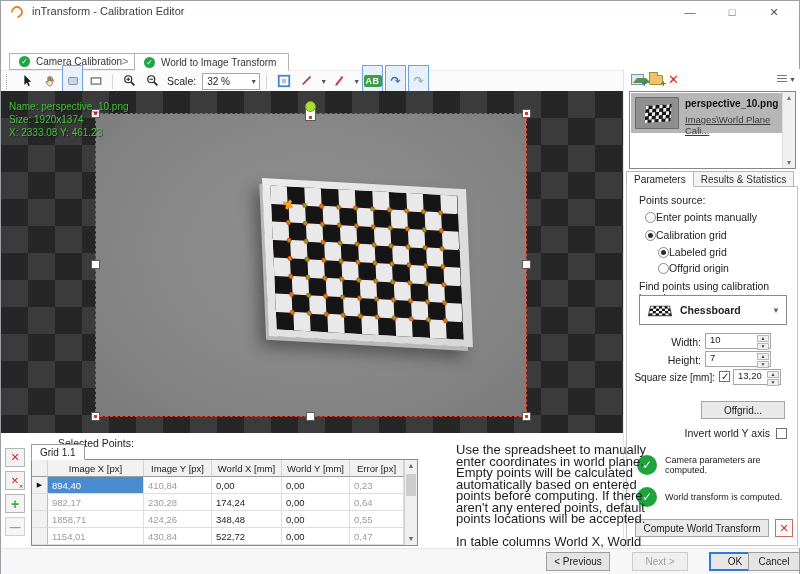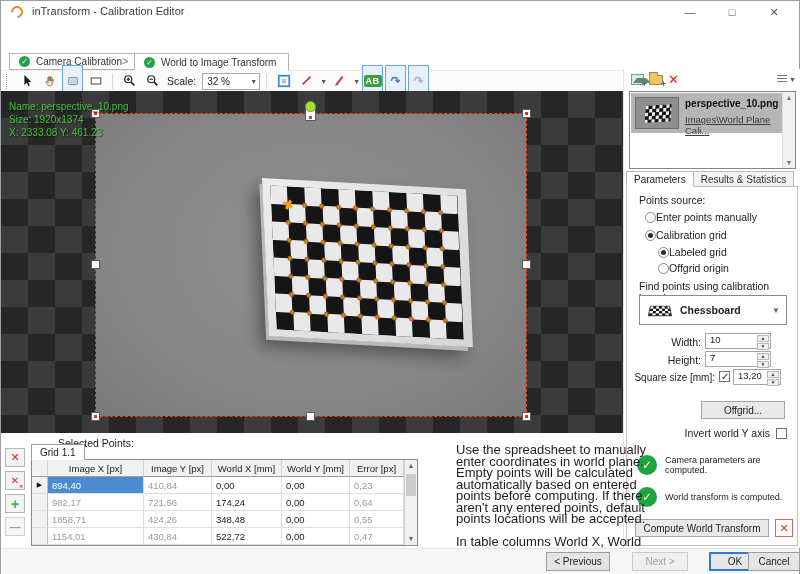--- a/index.html
+++ b/index.html
@@ -398,21 +398,21 @@
 
       <span class="rowhdr">▶</span>
       <span class="td selcell">894,40</span>
       <span class="td gray">410,84</span>
       <span class="td">0,00</span>
       <span class="td">0,00</span>
       <span class="td gray">0,23</span>
 
       <span class="rowhdr"></span>
       <span class="td gray">982,17</span>
-      <span class="td gray">721,56</span>
+      <span class="td gray">230,28</span>
       <span class="td">174,24</span>
       <span class="td">0,00</span>
       <span class="td gray">0,64</span>
 
       <span class="rowhdr"></span>
       <span class="td gray">1858,71</span>
       <span class="td gray">424,26</span>
       <span class="td">348,48</span>
       <span class="td">0,00</span>
       <span class="td gray">0,55</span>

